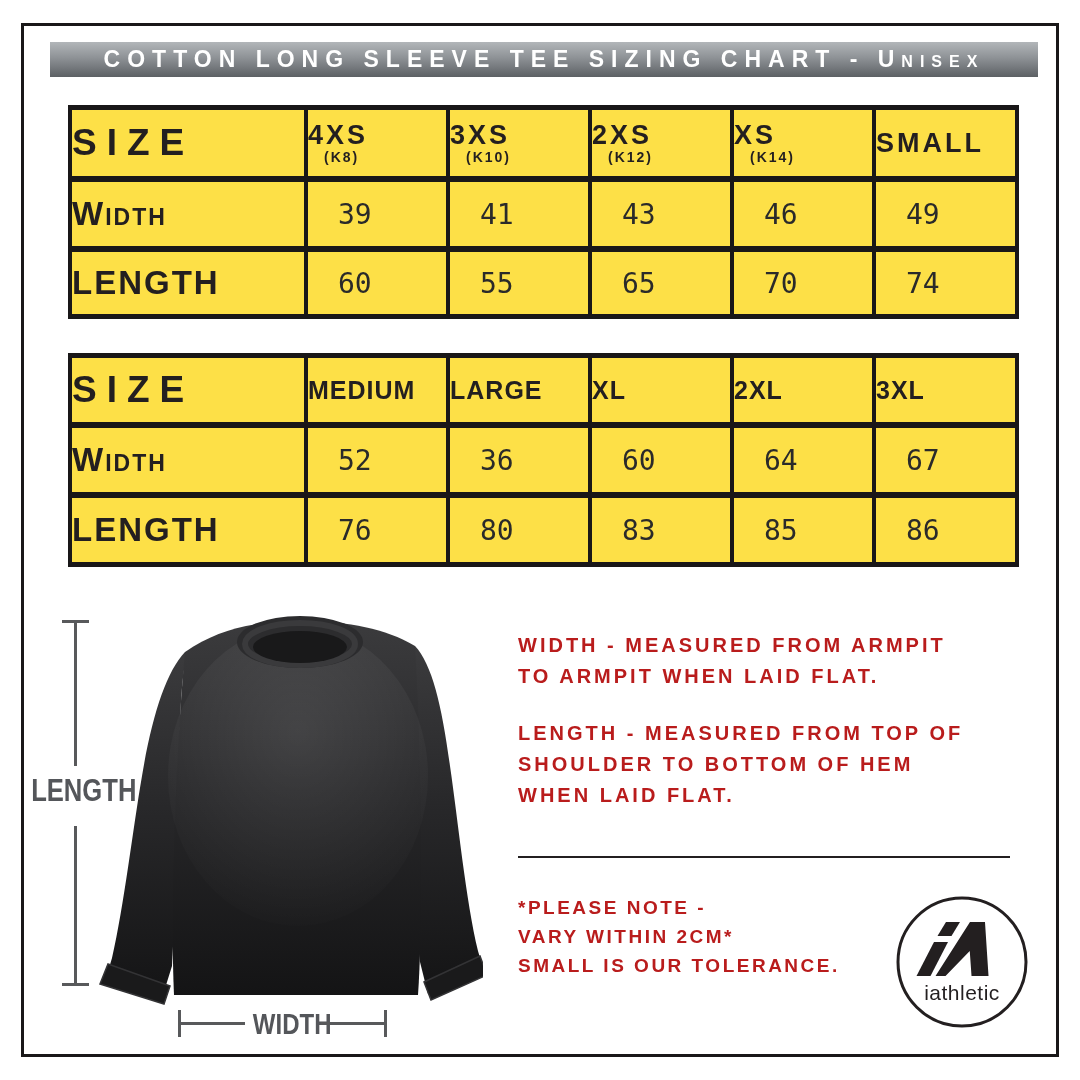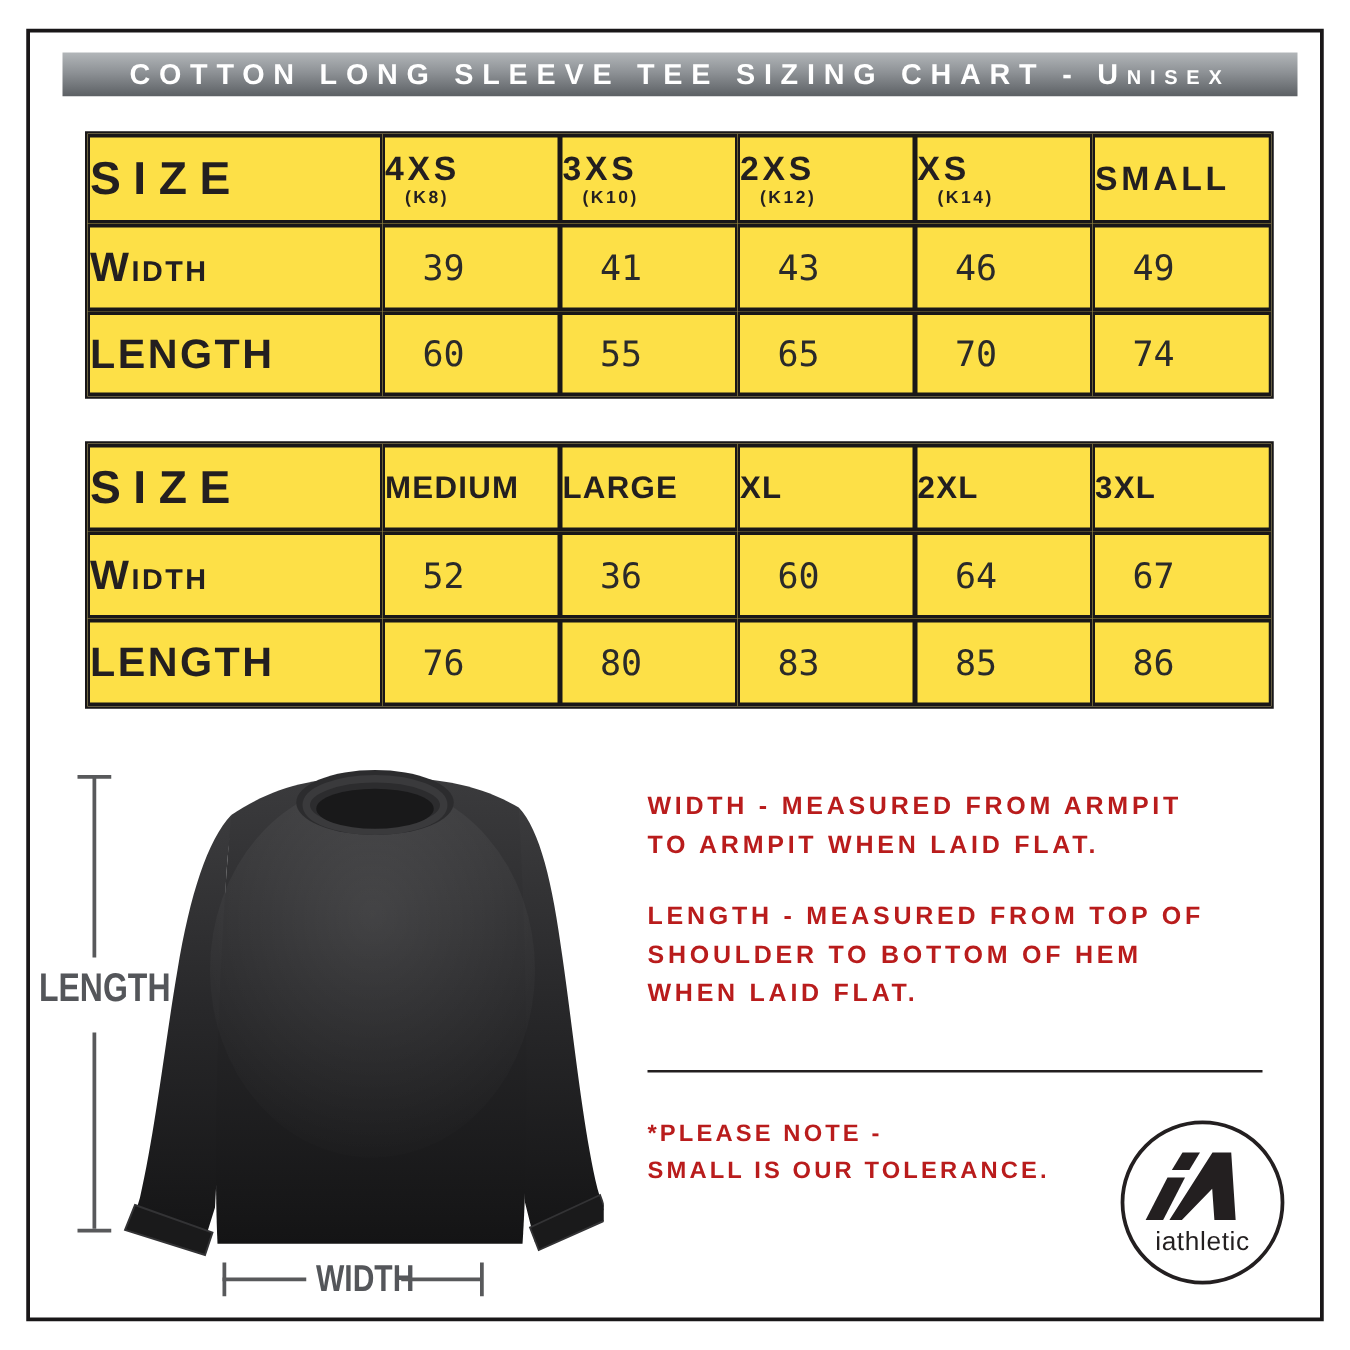--- a/index.html
+++ b/index.html
@@ -220,20 +220,21 @@
   <div>TO ARMPIT WHEN LAID FLAT.</div>
 </div>
 <div class="note" id="note-length">
   <div>LENGTH - MEASURED FROM TOP OF</div>
   <div>SHOULDER TO BOTTOM OF HEM</div>
   <div>WHEN LAID FLAT.</div>
 </div>
 <div class="divider"></div>
 <div class="note" id="note-tol">
   <div>*PLEASE NOTE -</div>
+  <div>VARY WITHIN 2CM*</div>
   <div>SMALL IS OUR TOLERANCE.</div>
 </div>
 
 <div id="logo-wrap">
   <svg width="140" height="140" viewBox="0 0 140 140" xmlns="http://www.w3.org/2000/svg">
     <circle cx="70" cy="70" r="64" fill="#ffffff" stroke="#231f20" stroke-width="3"></circle>
     <g fill="#231f20" transform="translate(70,58) skewX(-14) translate(-70,-58)">
       <polygon points="47,30 61,30 56,44 42,44"></polygon>
       <polygon points="40,50 54,50 45,84 31,84"></polygon>
       <path d="M50,84 L71,30 L86,30 L103,84 L86,84 L78,59 L60,84 Z"></path>

